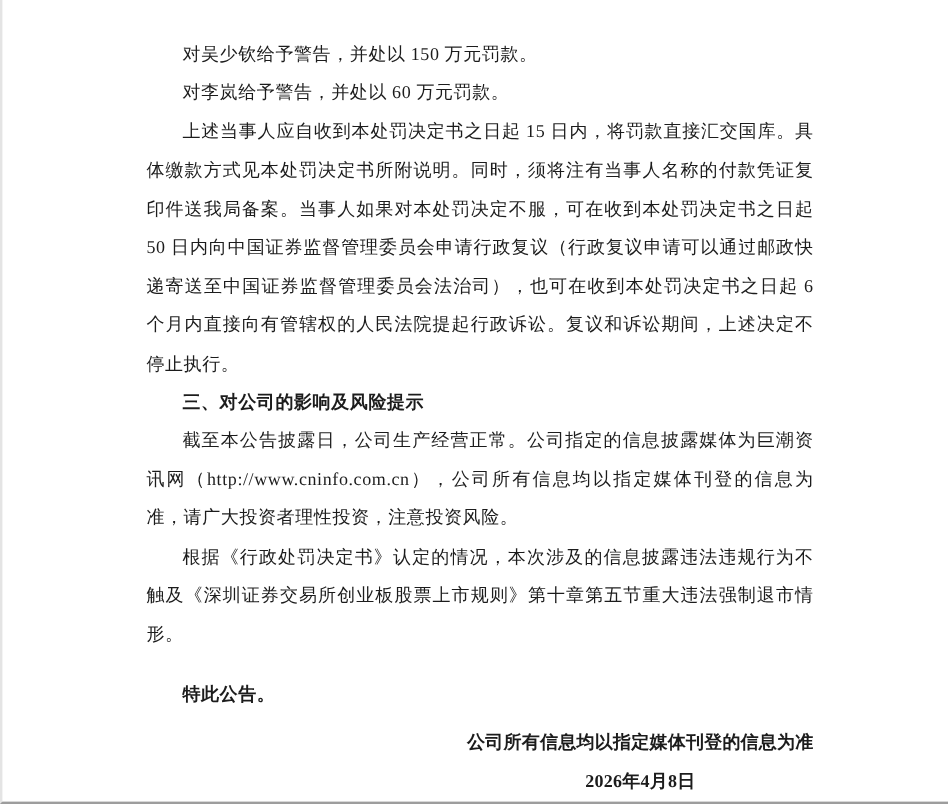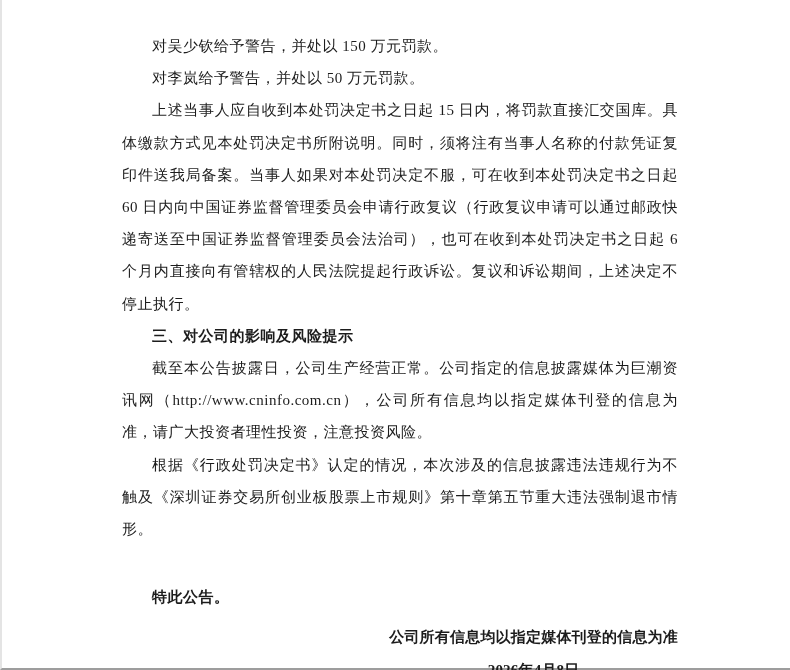--- a/index.html
+++ b/index.html
@@ -37,21 +37,21 @@
     text-align: left;
   }
   .heading {
     margin: 0;
     text-indent: 2em;
     font-weight: bold;
     text-align: left;
     letter-spacing: 0.5px;
   }
   .closing {
-    margin: 36px 0 0 0;
+    margin: 18px 0 0 0;
     text-indent: 2em;
     font-weight: bold;
     text-align: left;
     letter-spacing: 0.5px;
   }
   .signature {
     margin-top: 8px;
     display: flex;
     flex-direction: column;
     align-items: flex-end;
@@ -70,23 +70,23 @@
     letter-spacing: 0.2px;
   }
 </style>
 </head>
 <body>
 
 <div class="page">
 
   <p class="para short">对吴少钦给予警告，并处以 150 万元罚款。</p>
 
-  <p class="para short">对李岚给予警告，并处以 50 万元罚款。</p>
+  <p class="para short">对李岚给予警告，并处以 60 万元罚款。</p>
 
-  <p class="para">上述当事人应自收到本处罚决定书之日起 15 日内，将罚款直接汇交国库。具体缴款方式见本处罚决定书所附说明。同时，须将注有当事人名称的付款凭证复印件送我局备案。当事人如果对本处罚决定不服，可在收到本处罚决定书之日起 60 日内向中国证券监督管理委员会申请行政复议（行政复议申请可以通过邮政快递寄送至中国证券监督管理委员会法治司），也可在收到本处罚决定书之日起 6 个月内直接向有管辖权的人民法院提起行政诉讼。复议和诉讼期间，上述决定不停止执行。</p>
+  <p class="para">上述当事人应自收到本处罚决定书之日起 15 日内，将罚款直接汇交国库。具体缴款方式见本处罚决定书所附说明。同时，须将注有当事人名称的付款凭证复印件送我局备案。当事人如果对本处罚决定不服，可在收到本处罚决定书之日起 50 日内向中国证券监督管理委员会申请行政复议（行政复议申请可以通过邮政快递寄送至中国证券监督管理委员会法治司），也可在收到本处罚决定书之日起 6 个月内直接向有管辖权的人民法院提起行政诉讼。复议和诉讼期间，上述决定不停止执行。</p>
 
   <p class="heading">三、对公司的影响及风险提示</p>
 
   <p class="para">截至本公告披露日，公司生产经营正常。公司指定的信息披露媒体为巨潮资讯网（http://www.cninfo.com.cn），公司所有信息均以指定媒体刊登的信息为准，请广大投资者理性投资，注意投资风险。</p>
 
   <p class="para">根据《行政处罚决定书》认定的情况，本次涉及的信息披露违法违规行为不触及《深圳证券交易所创业板股票上市规则》第十章第五节重大违法强制退市情形。</p>
 
   <p class="closing">特此公告。</p>
 
   <div class="signature">

